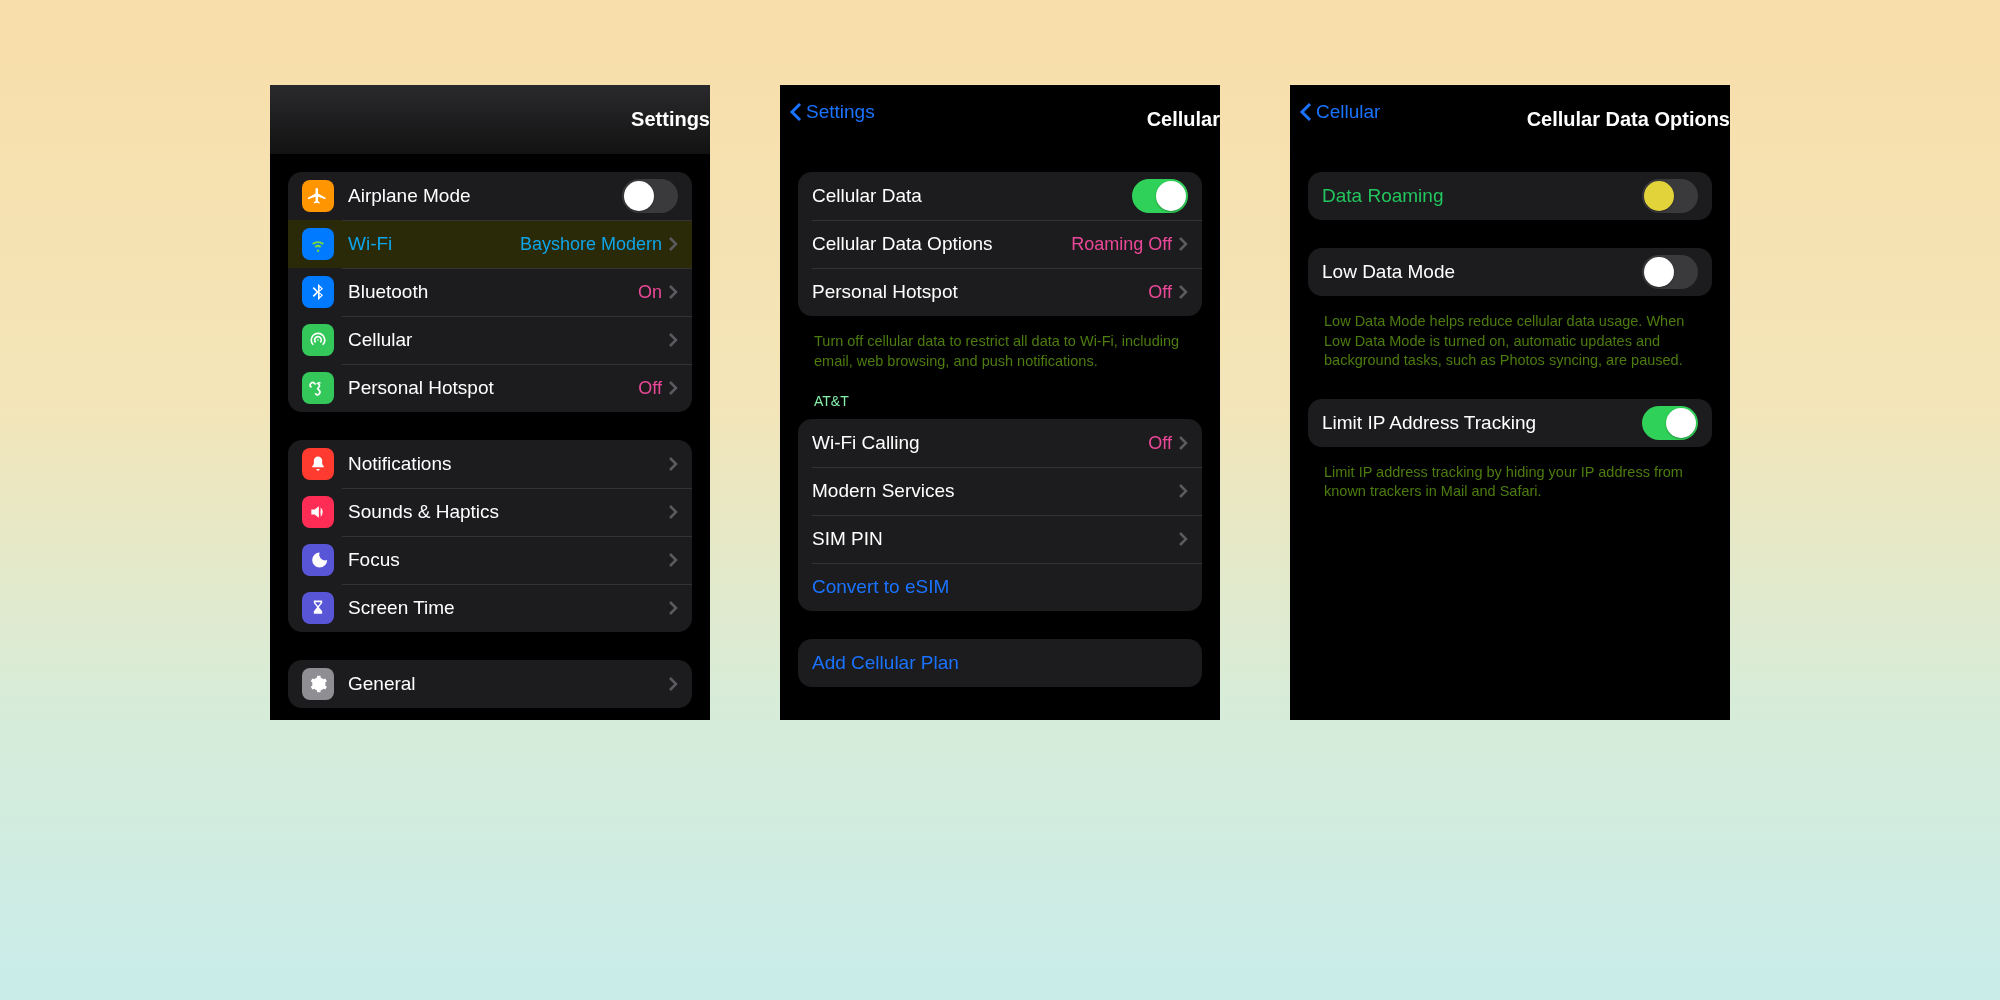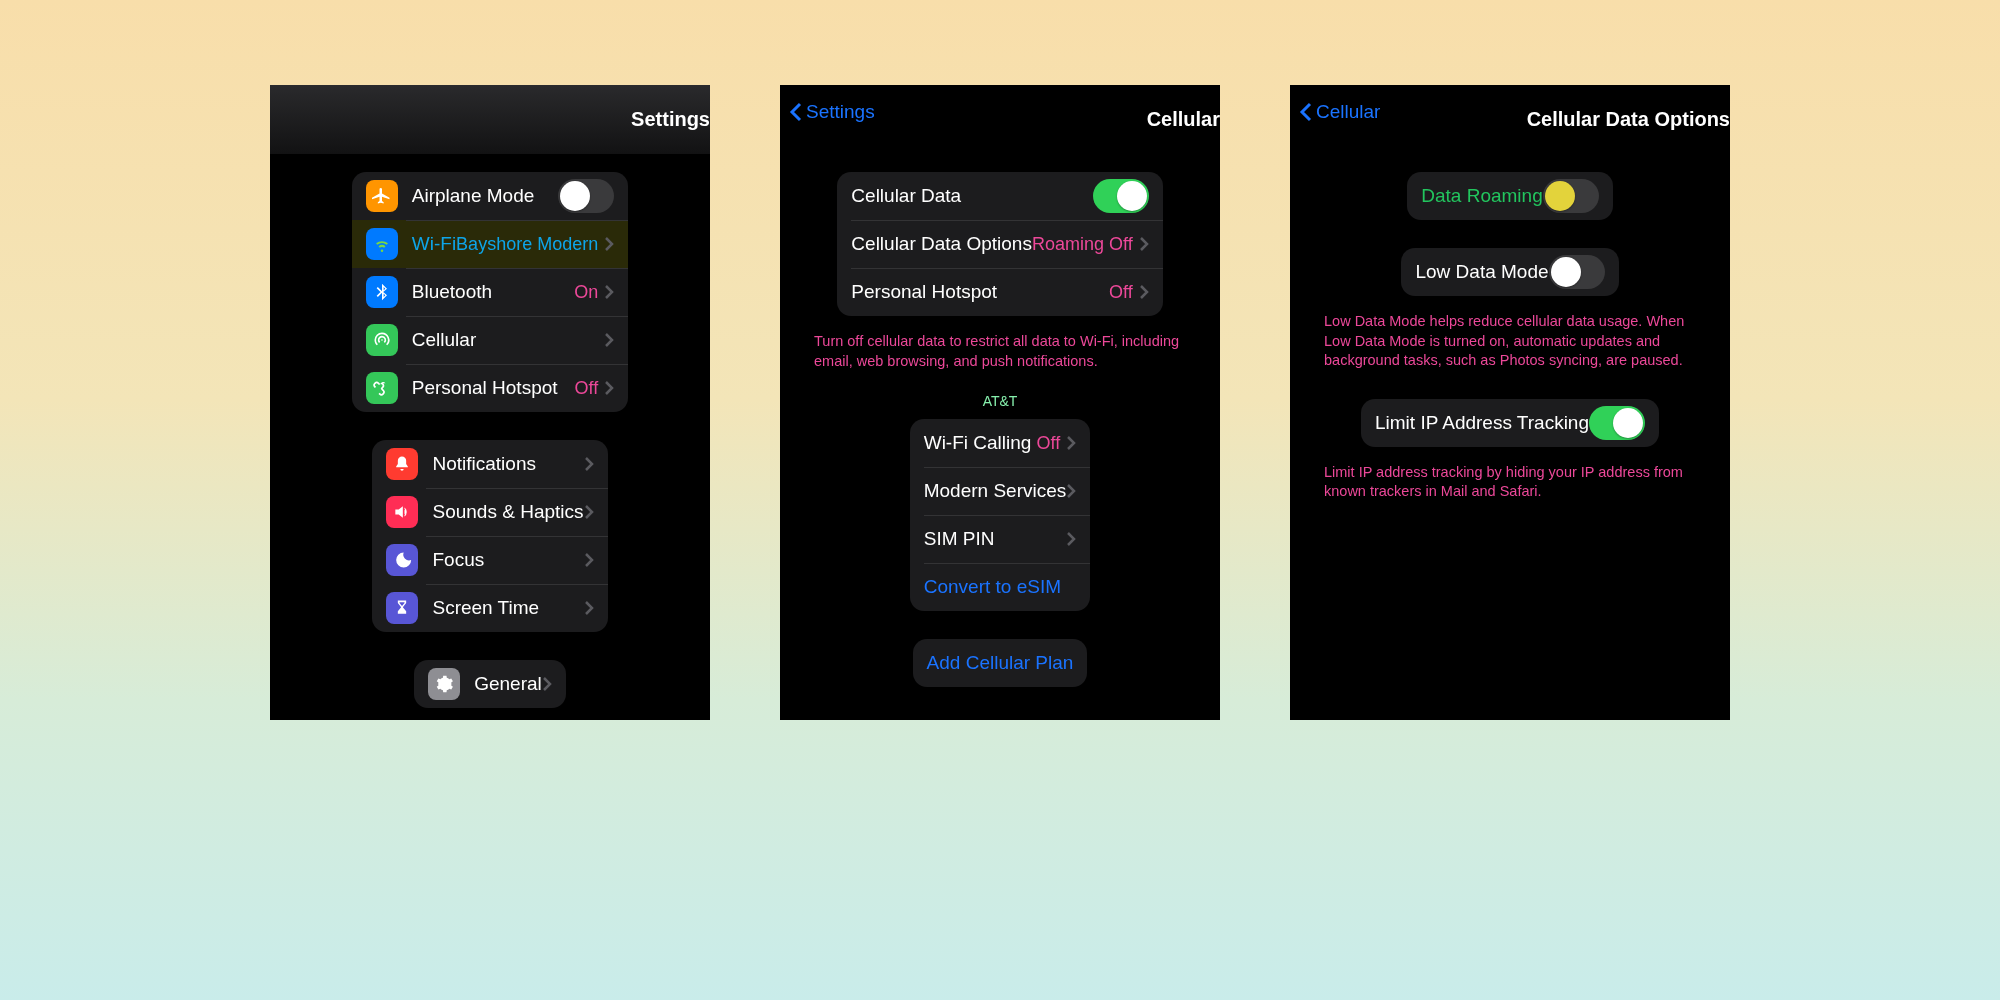--- a/index.html
+++ b/index.html
@@ -48,21 +48,20 @@
     gap: 2px;
     cursor: pointer;
   }
   .nav-back svg { width: 16px; height: 22px; }
   
   .content {
     padding: 18px 18px 0 18px;
     display: flex;
     flex-direction: column;
     gap: 28px;
-    align-items: center;
   }
   .group {
     background: #1c1c1e;
     border-radius: 14px;
     overflow: hidden;
   }
   .row {
     display: flex;
     align-items: center;
     min-height: 48px;
@@ -131,21 +130,21 @@
     box-shadow: 0 1px 2px rgba(0,0,0,0.3);
   }
   .toggle.off { background: #3a3a3c; }
   .toggle.off .knob { left: 2px; }
   .toggle.on { background: #30d158; }
   .toggle.on .knob { left: 24px; }
   .toggle.yellow.off { background: #3a3a3c; }
   .toggle.yellow.off .knob { background: #e3d33b; left: 2px; }
   
   .section-footer {
-    color: #ec4899;
+    color: #4d7c0f;
     font-size: 14.5px;
     line-height: 1.35;
     padding: 8px 16px 0 16px;
     margin-top: -20px;
   }
   .section-header {
     color: #86efac;
     font-size: 14px;
     padding: 0 16px 6px 16px;
     margin-bottom: -24px;

